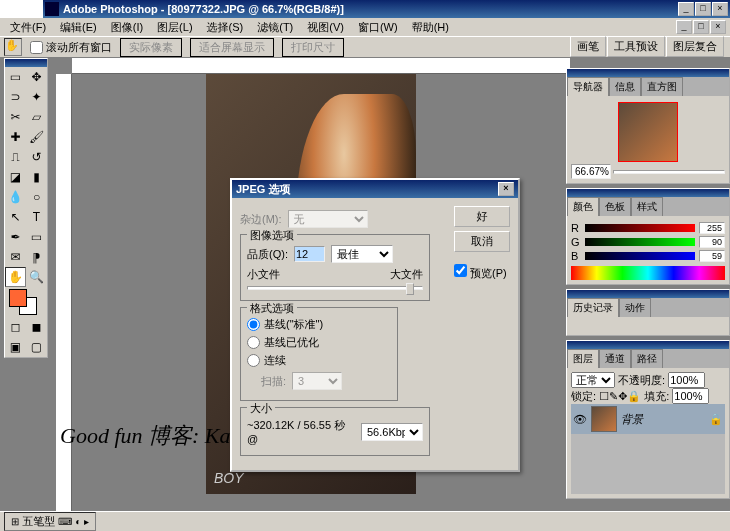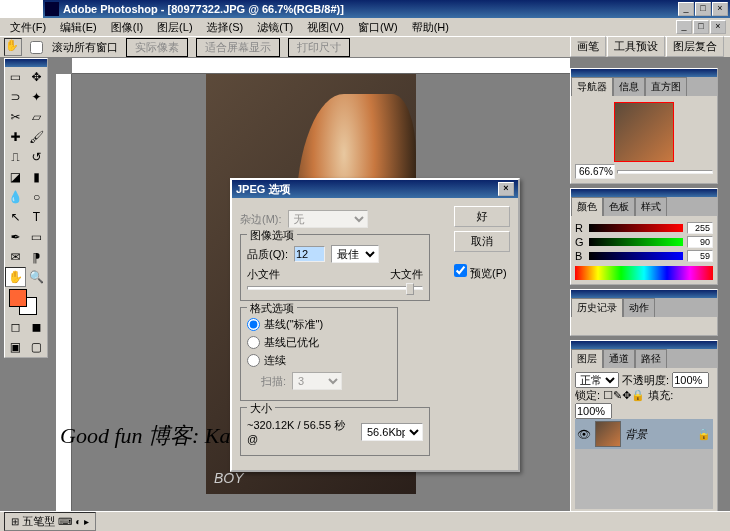--- a/index.html
+++ b/index.html
@@ -6,40 +6,40 @@
 body{width:730px;height:531px;background:#fff;overflow:hidden;position:relative;}
 .titlebar{height:18px;background:linear-gradient(#0a246a,#3a6ea5);color:#fff;display:flex;align-items:center;padding:0 2px;margin-left:43px;}
 .titlebar .icon{width:14px;height:14px;background:#003;margin-right:4px;}
 .titlebar .title{flex:1;font-weight:bold;font-size:11px;}
 .winbtns{display:flex;gap:1px;}
 .winbtn{width:16px;height:14px;background:#c0c0c0;border:1px outset #fff;font-size:9px;text-align:center;line-height:11px;font-family:Marlett,sans-serif;color:#000;}
 .menubar{height:18px;background:#d4d0c8;display:flex;align-items:center;padding:0 4px;gap:2px;}
 .menubar span{padding:1px 6px;}
 .optbar{height:22px;background:#d4d0c8;border-top:1px solid #fff;border-bottom:1px solid #808080;display:flex;align-items:center;padding:0 4px;gap:8px;}
 .optbar .tool-ico{width:18px;height:18px;border:1px inset #808080;}
-.optbar .chk{display:flex;align-items:center;gap:9px;}
+.optbar .chk{display:flex;align-items:center;gap:3px;}
 .optbar .btn{border:1px solid #000000;background:#d4d0c8;padding:1px 8px;color:#888;}
 .palette-tabs{position:absolute;right:6px;top:36px;display:flex;gap:1px;}
 .palette-tabs div{background:#d4d0c8;border:1px outset #fff;padding:2px 6px;font-size:11px;}
 .main{position:absolute;top:58px;left:0;right:0;bottom:20px;background:#808080;}
 .toolbox{position:absolute;left:4px;top:0;width:44px;background:#d4d0c8;border:1px outset #fff;}
 .toolbox .hdr{height:8px;background:linear-gradient(#0a246a,#3a6ea5);}
 .toolrow{display:flex;}
 .tool{width:22px;height:20px;border:1px solid #d4d0c8;display:flex;align-items:center;justify-content:center;font-size:12px;}
 .tool.sel{border:1px inset #808080;background:#fff;}
 .swatches{padding:4px;position:relative;height:30px;}
 .sw-fg{position:absolute;width:18px;height:18px;background:#ff6633;border:1px solid #000;top:2px;left:4px;}
 .sw-bg{position:absolute;width:18px;height:18px;background:#fff;border:1px solid #000;top:10px;left:14px;}
 .canvas-area{position:absolute;left:56px;top:0;right:160px;bottom:0;background:#808080;}
 .ruler-h{position:absolute;top:0;left:16px;right:0;height:16px;background:#fff;border-bottom:1px solid #666;}
 .ruler-v{position:absolute;top:16px;left:0;width:16px;bottom:0;background:#fff;border-right:1px solid #666;}
 .doc{position:absolute;left:150px;top:16px;width:210px;height:420px;background:linear-gradient(135deg,#5c4a3a,#2a1f1a);overflow:hidden;}
 .doc .figure{position:absolute;right:0;top:20px;width:120px;height:300px;background:radial-gradient(ellipse at 40% 20%,#e8c8a0 0,#c87840 30%,#3a2818 70%);border-radius:40% 20% 30% 20%;}
 .watermark{position:absolute;left:60px;bottom:60px;font-family:"Brush Script MT",cursive;font-size:22px;font-style:italic;color:#000;}
-.panels{position:absolute;right:12px;top:10px;width:148px;}
+.panels{position:absolute;right:0;top:10px;width:164px;}
 .panel{background:#d4d0c8;border:1px outset #fff;margin-bottom:4px;}
 .panel .phdr{height:8px;background:linear-gradient(#0a246a,#3a6ea5);}
 .panel .tabs{display:flex;background:#b0b0b0;}
 .panel .tab{padding:2px 5px;font-size:10px;background:#d4d0c8;border:1px solid #808080;border-bottom:none;}
 .panel .tab.off{background:#b0b0b0;}
 .panel .body{padding:4px;}
 .nav-thumb{width:60px;height:60px;background:linear-gradient(135deg,#5c4a3a,#c87840);border:1px solid #f00;margin:2px auto;}
 .nav-zoom{display:flex;align-items:center;gap:2px;}
 .nav-zoom .val{background:#fff;border:1px inset;padding:1px 3px;width:40px;font-size:10px;}
 .color-sliders .row{display:flex;align-items:center;gap:4px;margin:2px 0;}
@@ -288,21 +288,21 @@
       <div class="dlg-row">
         <span class="lbl">杂边(M):</span>
         <select style="width:80px" disabled=""><option>无</option></select>
       </div>
 
       <div class="fieldset" style="width:190px">
         <div class="legend">图像选项</div>
         <div class="dlg-row">
           <span>品质(Q):</span>
           <input type="text" size="2" style="background: rgb(187, 221, 255);" value="12">
-          <select style="width:48px"><option>最佳</option></select>
+          <select style="width:62px"><option>最佳</option></select>
         </div>
         <div class="slider-row">
           <span>小文件</span>
           <span>大文件</span>
         </div>
         <div class="slider-track">
             <div class="thumb"></div>
           </div>
       </div>
 

